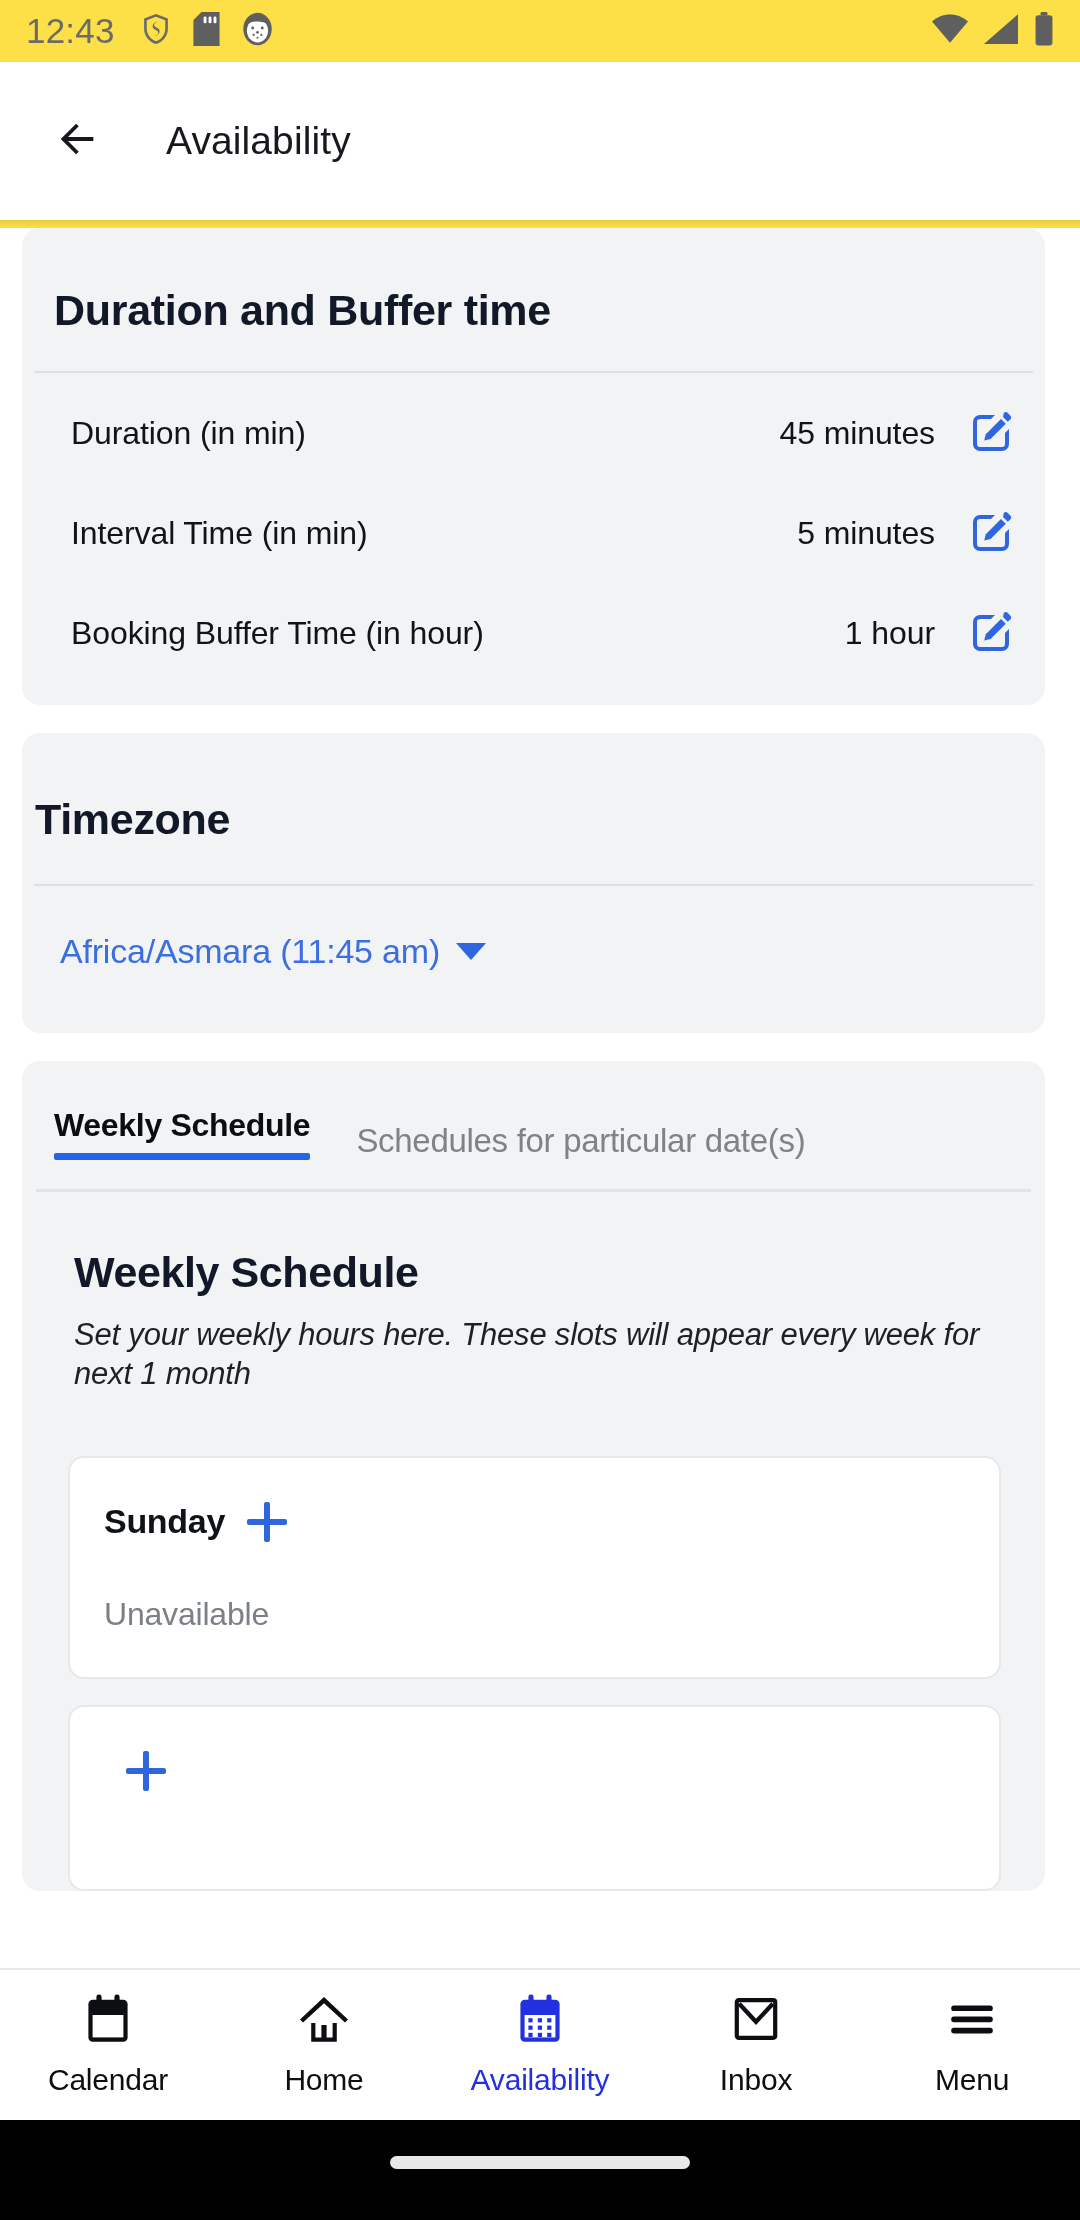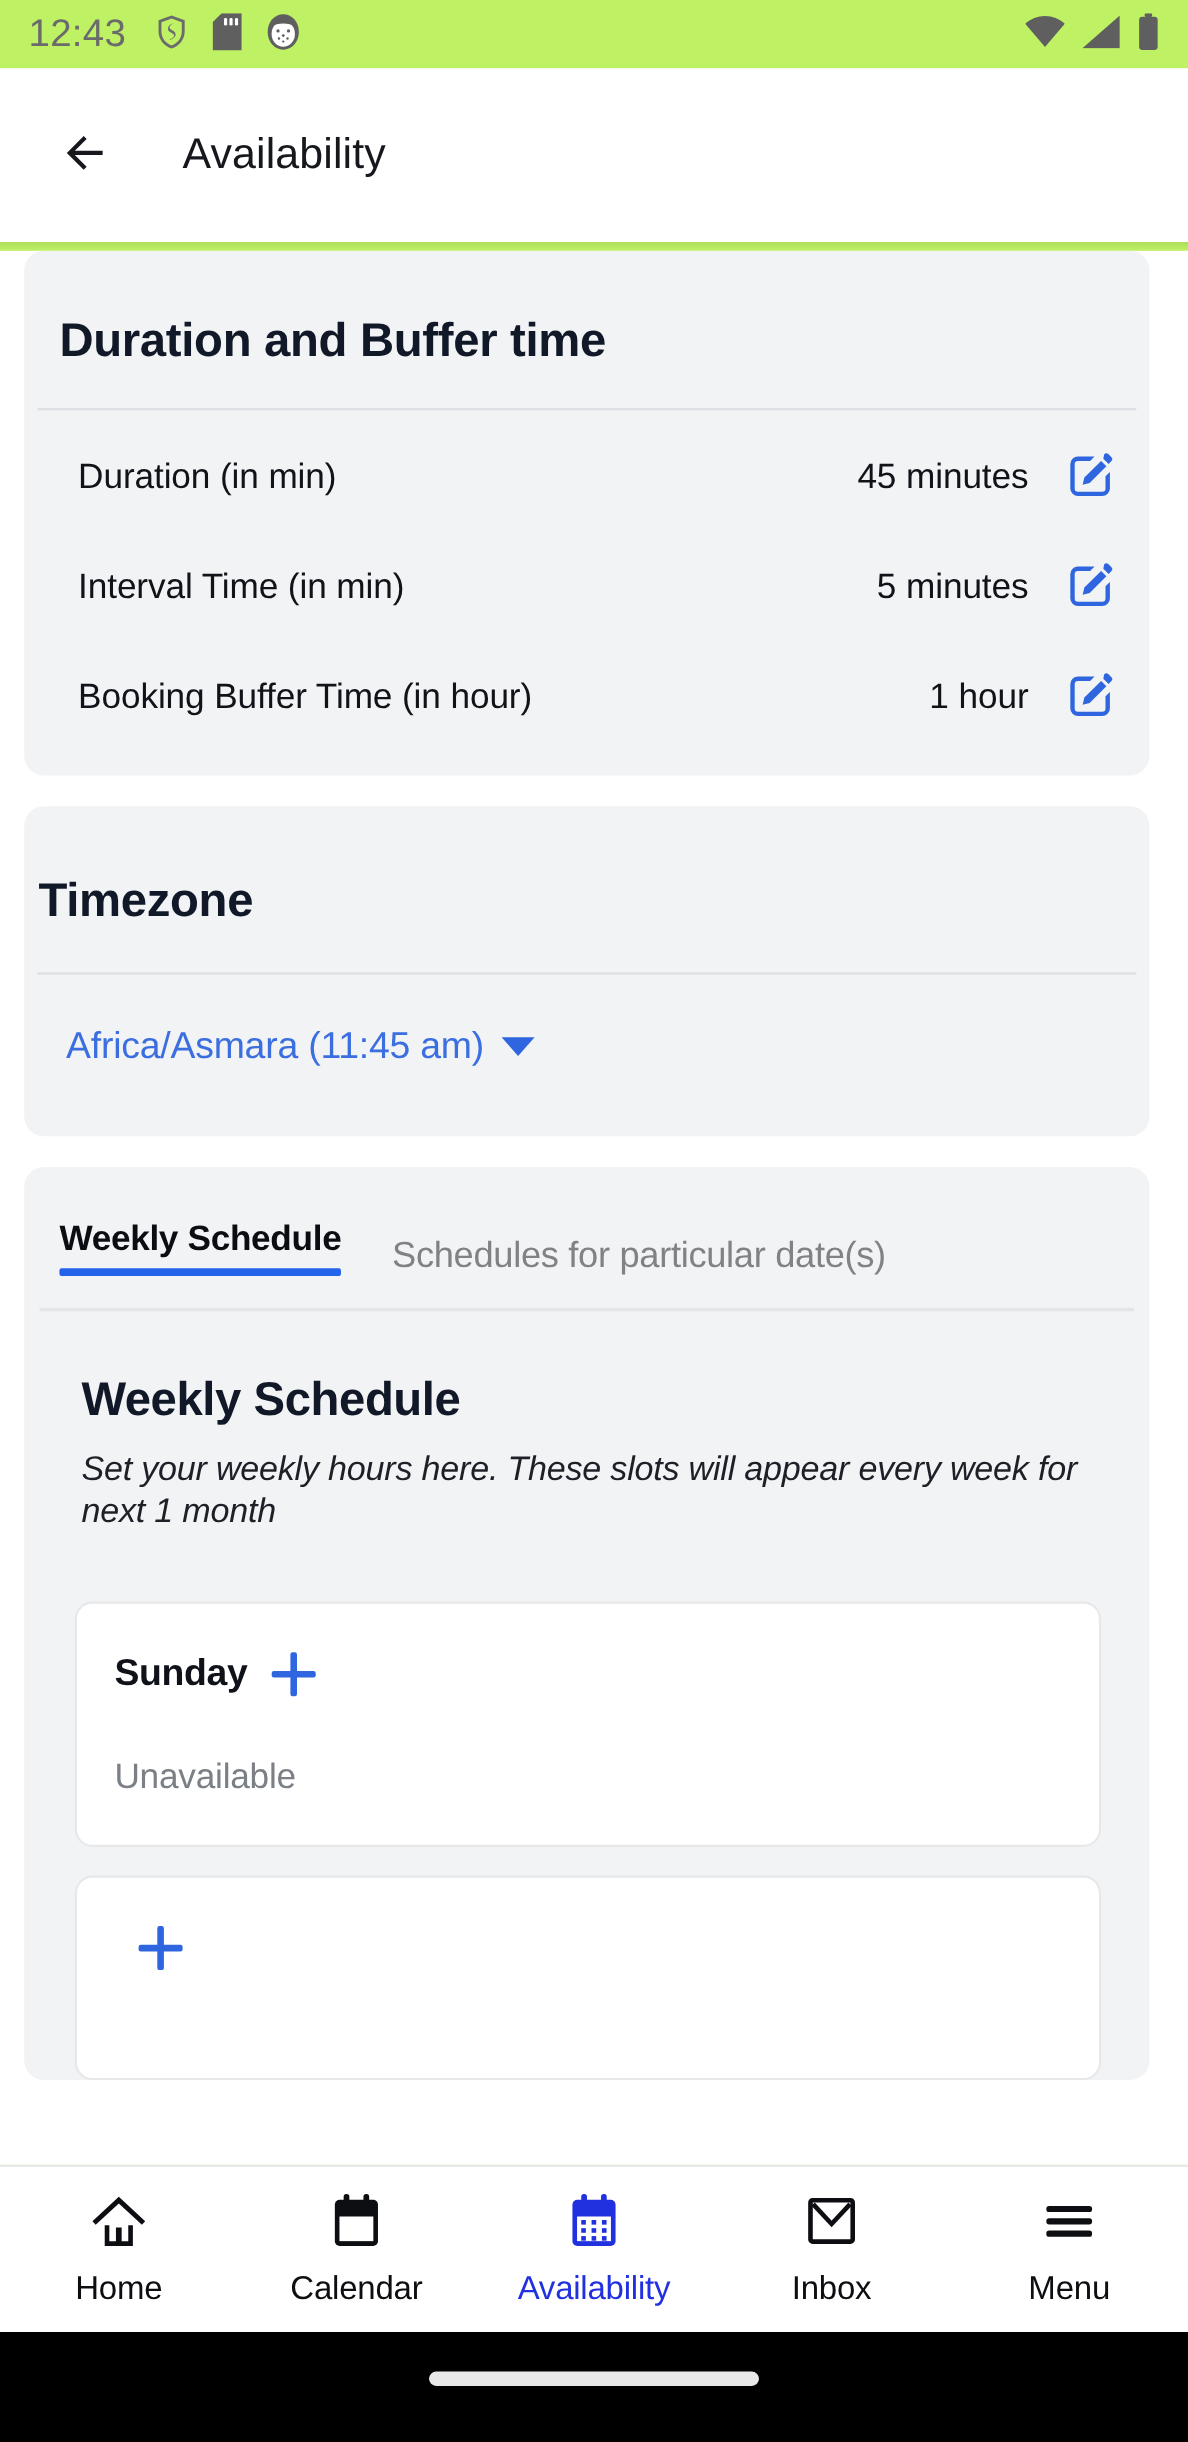--- a/index.html
+++ b/index.html
@@ -3,21 +3,21 @@
 <meta charset="utf-8">
 <style>
   * { margin:0; padding:0; box-sizing:border-box; }
   html, body {
     width:1080px; height:2220px;
     background:#ffffff;
     font-family:"Liberation Sans", sans-serif;
     -webkit-font-smoothing:antialiased;
     overflow:hidden;
   }
-  #screen { position:relative; width:1080px; height:2220px; background:#bef264; }
+  #screen { position:relative; width:1080px; height:2220px; background:#fde047; }
 
   
   .statusbar {
     position:absolute; top:0; left:0; width:1080px; height:62px;
     display:flex; align-items:center; padding:0 26px;
   }
   .sb-clock { font-size:35px; color:#6b6b6b; letter-spacing:.2px; }
   .sb-left-icons { display:flex; align-items:center; gap:22px; margin-left:26px; }
   .sb-right { margin-left:auto; display:flex; align-items:center; gap:16px; }
   .sb-ic { display:block; }
@@ -291,37 +291,37 @@
       </div>
     </div>
 
   </div>
 
   <div class="bottomnav">
 
     <div class="navitem">
       <span class="nav-ic">
         <svg width="52" height="52" viewBox="0 0 26 26">
-            <path d="M13 2 1 13.2l1.5 1.6L13 5.1l10.5 9.7 1.5-1.6L13 2z" fill="#0c0e12"></path>
-            <path d="M6.6 15v9.4h12.8V15h-2.1v7.3h-3V16h-2.6v6.3h-3V15H6.6z" fill="#0c0e12"></path>
-          </svg>
-      </span>
-      <span class="nav-label">Home</span>
-    </div>
-
-    <div class="navitem">
-      <span class="nav-ic">
-        <svg width="52" height="52" viewBox="0 0 26 26">
             <rect x="7.2" y="0.8" width="2.6" height="5" rx="1.2" fill="#0c0e12"></rect>
             <rect x="16.2" y="0.8" width="2.6" height="5" rx="1.2" fill="#0c0e12"></rect>
             <rect x="3.2" y="3.4" width="19.6" height="21" rx="2.2" fill="#0c0e12"></rect>
             <rect x="5.3" y="11" width="15.4" height="11.2" fill="#ffffff"></rect>
           </svg>
       </span>
       <span class="nav-label">Calendar</span>
+    </div>
+
+    <div class="navitem">
+      <span class="nav-ic">
+        <svg width="52" height="52" viewBox="0 0 26 26">
+            <path d="M13 2 1 13.2l1.5 1.6L13 5.1l10.5 9.7 1.5-1.6L13 2z" fill="#0c0e12"></path>
+            <path d="M6.6 15v9.4h12.8V15h-2.1v7.3h-3V16h-2.6v6.3h-3V15H6.6z" fill="#0c0e12"></path>
+          </svg>
+      </span>
+      <span class="nav-label">Home</span>
     </div>
 
     <div class="navitem active">
       <span class="nav-ic">
         <svg width="52" height="52" viewBox="0 0 26 26">
             <rect x="7.2" y="0.8" width="2.6" height="5" rx="1.2" fill="#2231e0"></rect>
             <rect x="16.2" y="0.8" width="2.6" height="5" rx="1.2" fill="#2231e0"></rect>
             <rect x="3.2" y="3.4" width="19.6" height="21" rx="2.2" fill="#2231e0"></rect>
             <rect x="5.3" y="11" width="15.4" height="11.2" fill="#ffffff"></rect>
             <g fill="#2231e0">

